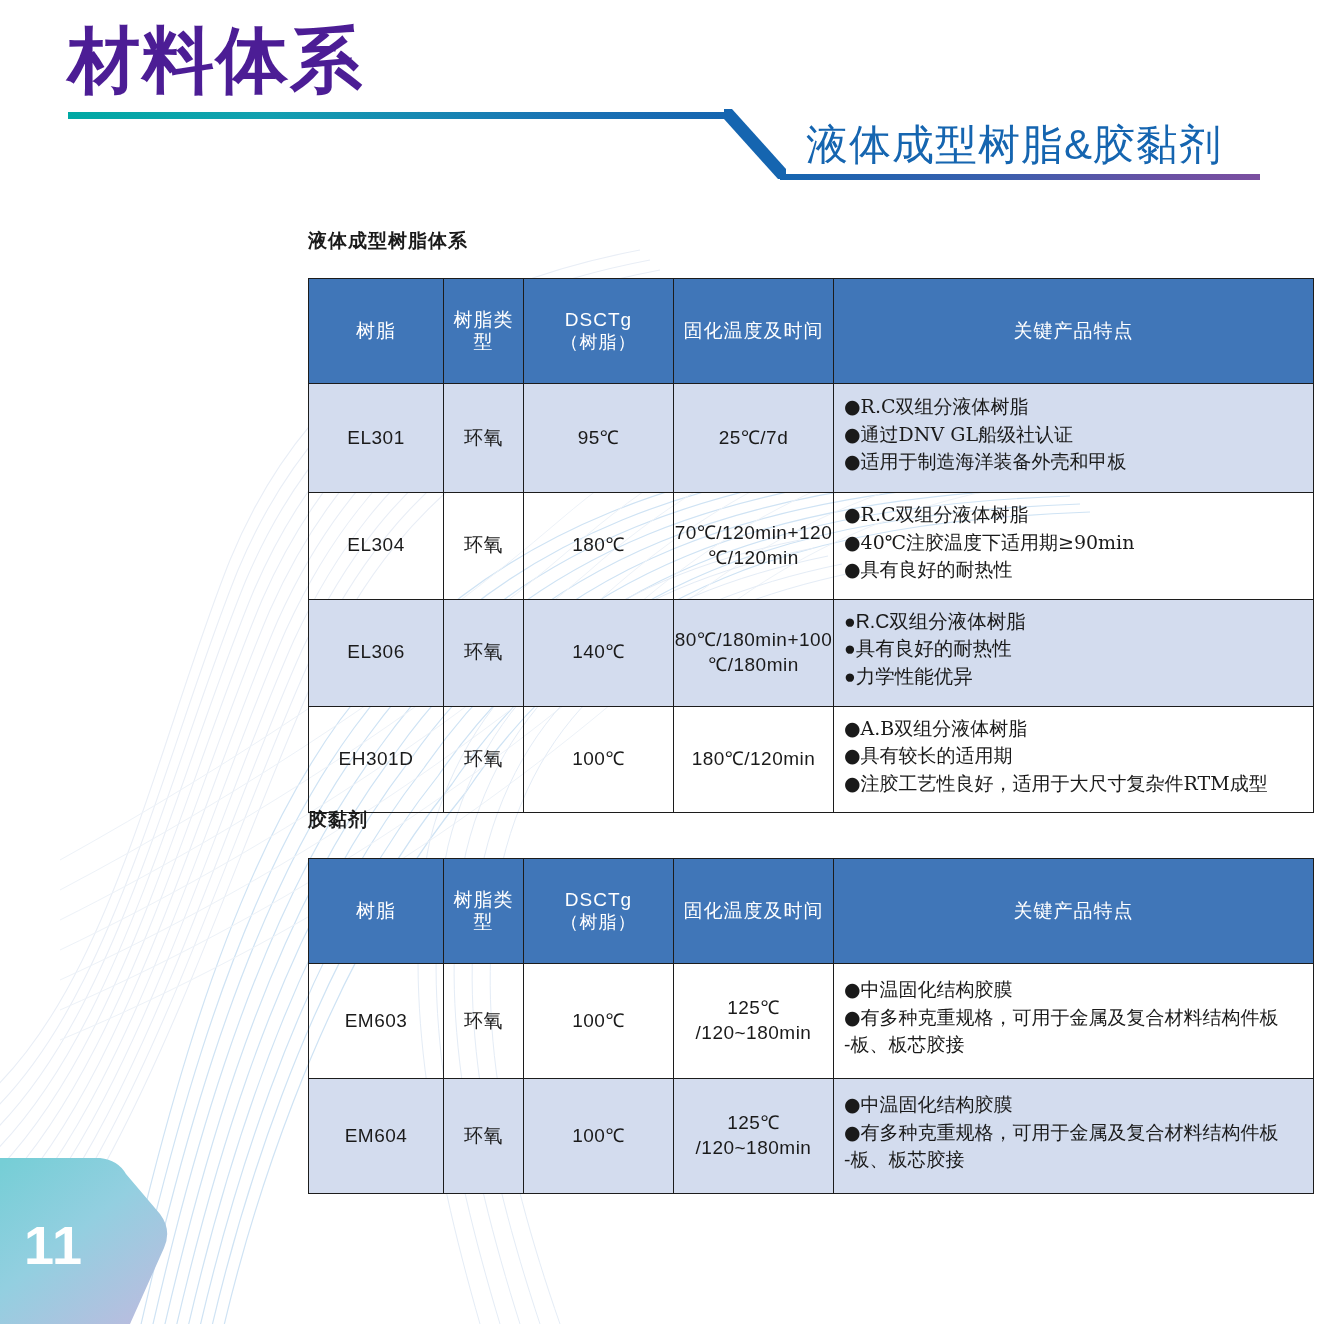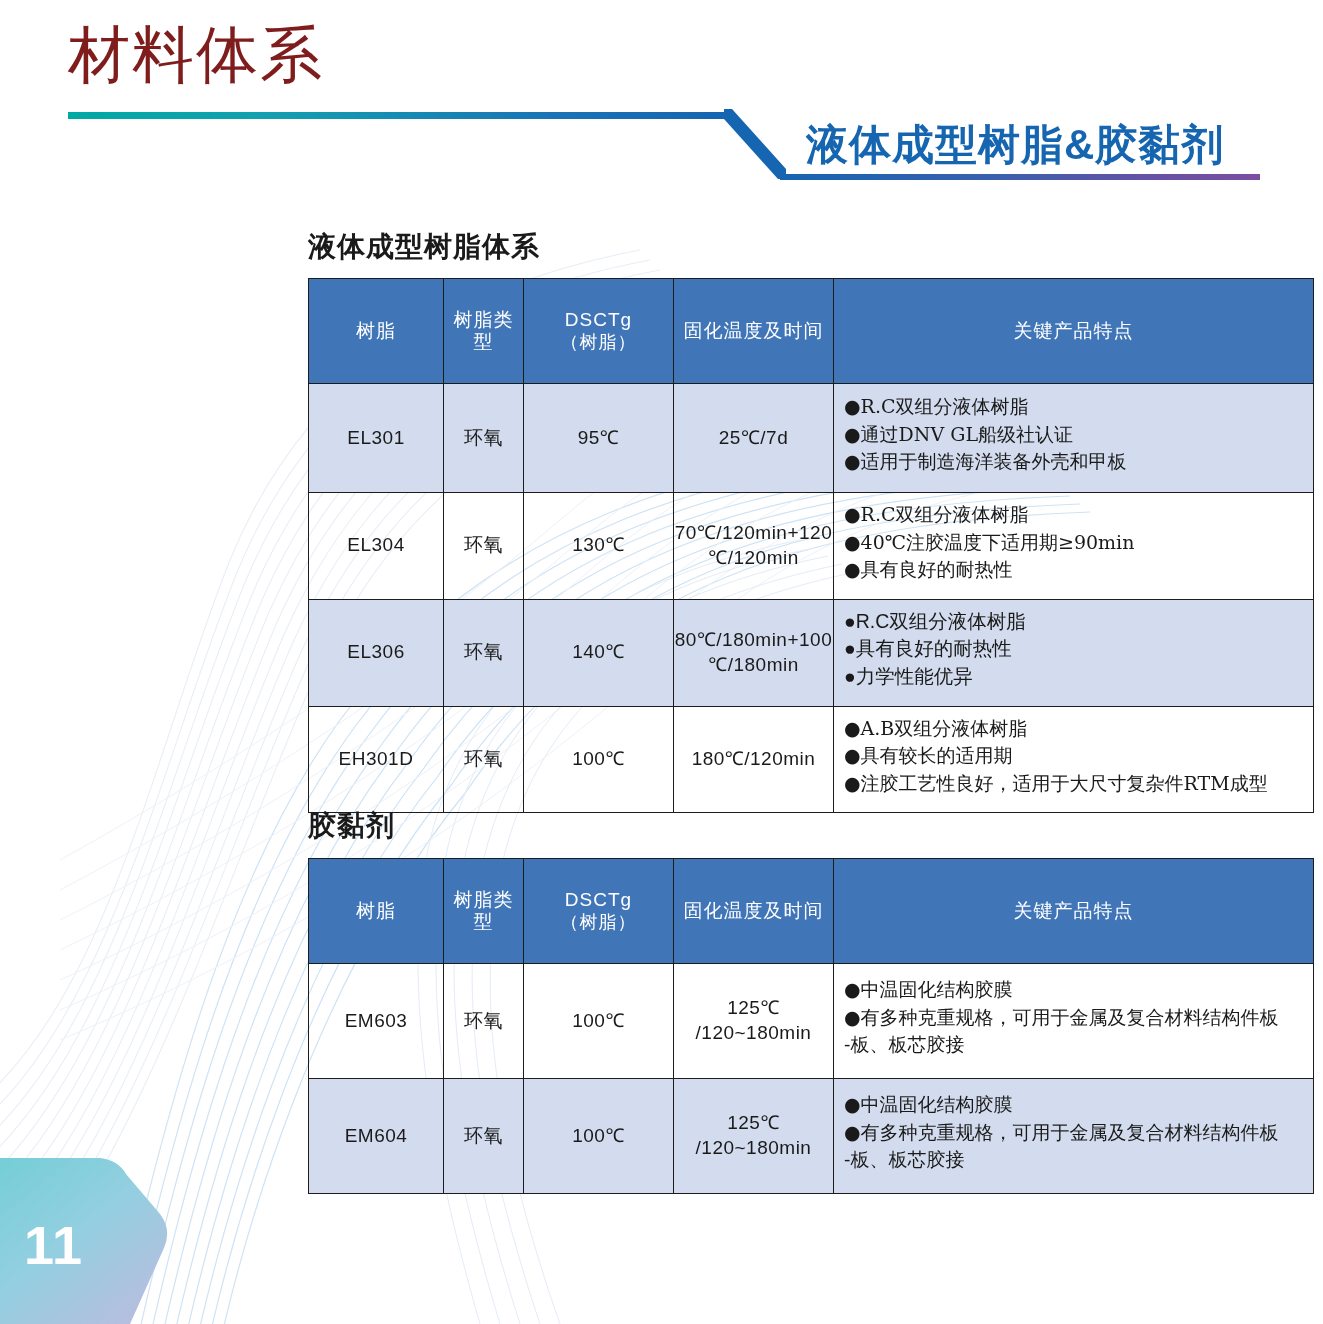--- a/index.html
+++ b/index.html
@@ -22,23 +22,23 @@
     width: 1323px; height: 1324px;
     z-index: 0;
     pointer-events: none;
   }
 
   
   .page-title {
     position: absolute;
     left: 68px;
     top: 24px;
-    font-size: 62px;
-    font-weight: normal;
-    color: #7f1d1d;
+    font-size: 72px;
+    font-weight: bold;
+    color: #4c1d95;
     letter-spacing: 2px;
     line-height: 1;
     z-index: 3;
     white-space: nowrap;
   }
   .title-rule {
     position: absolute;
     left: 68px;
     top: 112px;
     width: 660px;
@@ -54,41 +54,41 @@
     height: 72px;
     z-index: 3;
   }
 
   
   .banner-text {
     position: absolute;
     left: 806px;
     top: 124px;
     font-size: 42px;
-    font-weight: bold;
+    font-weight: normal;
     color: #1565b0;
     letter-spacing: 1px;
     line-height: 1;
     white-space: nowrap;
     z-index: 3;
   }
   .banner-rule {
     position: absolute;
     left: 780px;
     top: 174px;
     width: 480px;
     height: 6px;
     background: linear-gradient(to right, #1565b0 0%, #3a5fae 45%, #6a50a4 80%, #7b4fa0 100%);
     z-index: 3;
   }
 
   
   .section-label {
     position: absolute;
-    font-size: 28px;
+    font-size: 19px;
     font-weight: bold;
     color: #1a1a1a;
     font-family: "DejaVu Serif", "Liberation Serif", serif;
     letter-spacing: 1px;
     z-index: 3;
   }
   #label-resin { left: 308px; top: 228px; }
   #label-adhesive { left: 308px; top: 807px; }
 
   
@@ -291,21 +291,21 @@
       </td>
       <td class="features">
         <span class="feat-line">●R.C双组分液体树脂</span>
         <span class="feat-line">●通过DNV GL船级社认证</span>
         <span class="feat-line">●适用于制造海洋装备外壳和甲板</span>
       </td>
     </tr>
     <tr class="row-plain">
       <td class="cell-r2">EL304</td>
       <td>环氧</td>
-      <td>130℃</td>
+      <td>180℃</td>
       <td>
         <span>70℃/120min+120</span><br>
         <span>℃/120min</span>
       </td>
       <td class="features">
         <span class="feat-line">●R.C双组分液体树脂</span>
         <span class="feat-line">●40℃注胶温度下适用期≥90min</span>
         <span class="feat-line">●具有良好的耐热性</span>
       </td>
     </tr>

